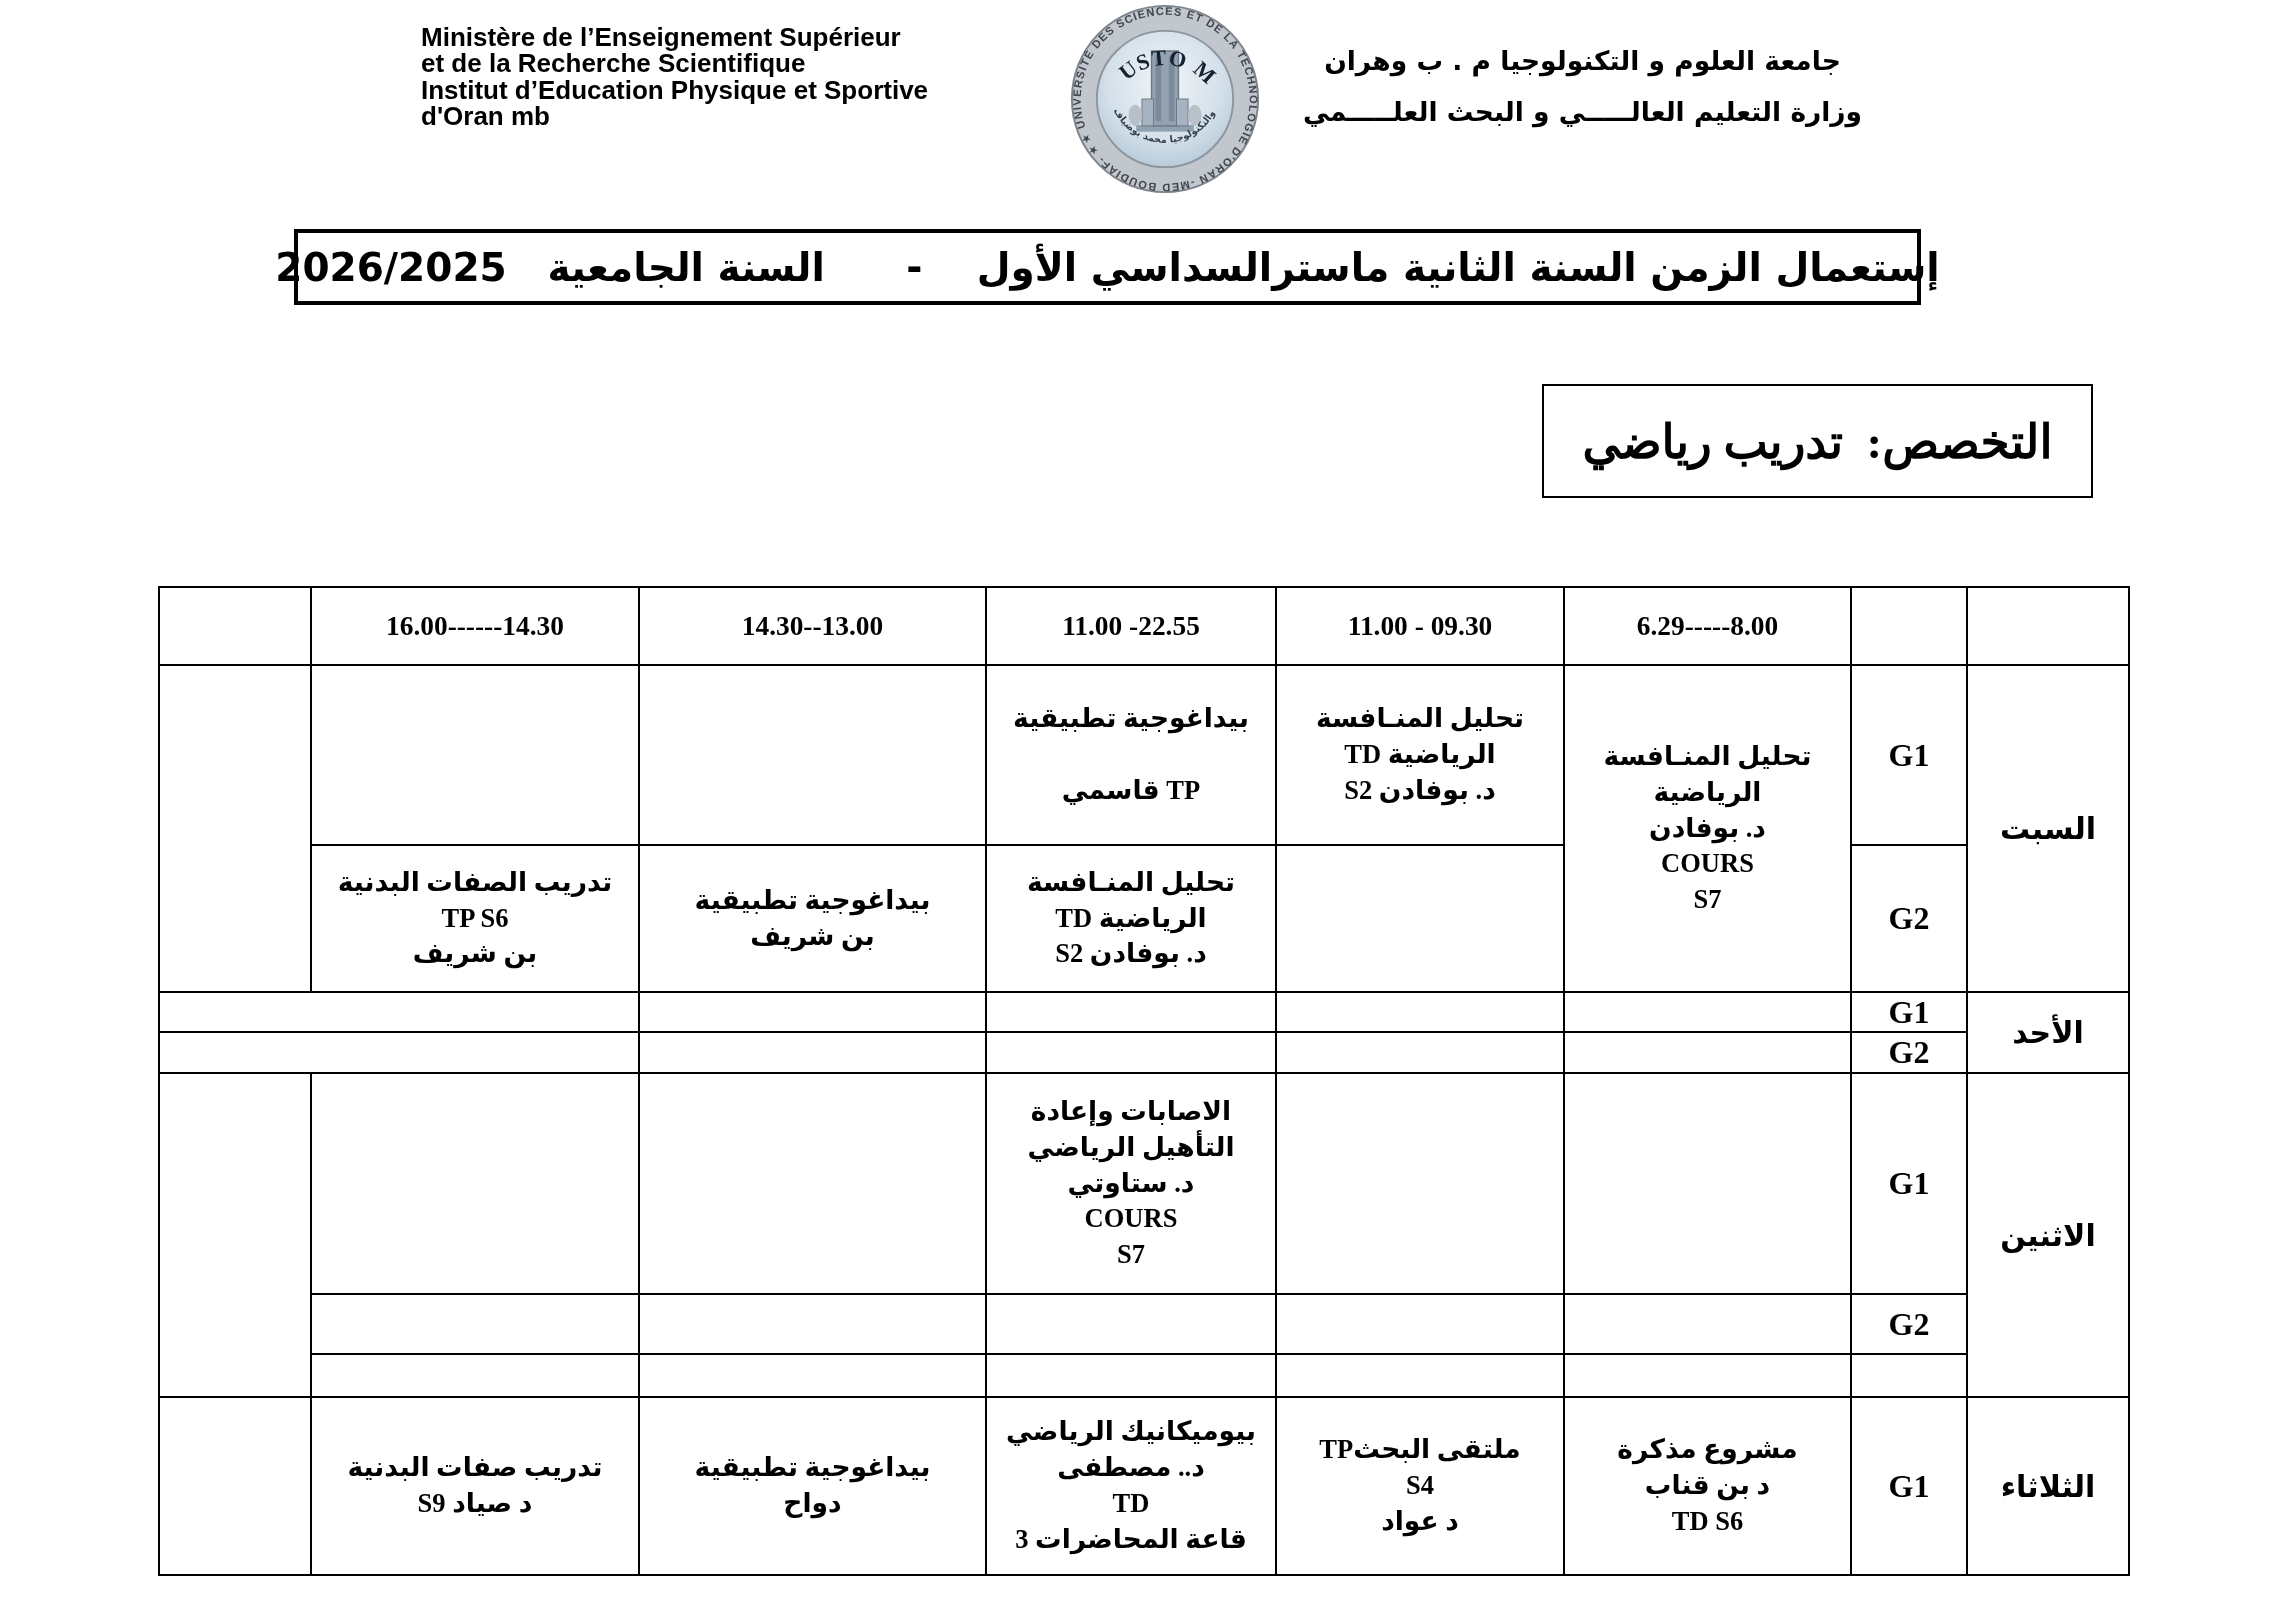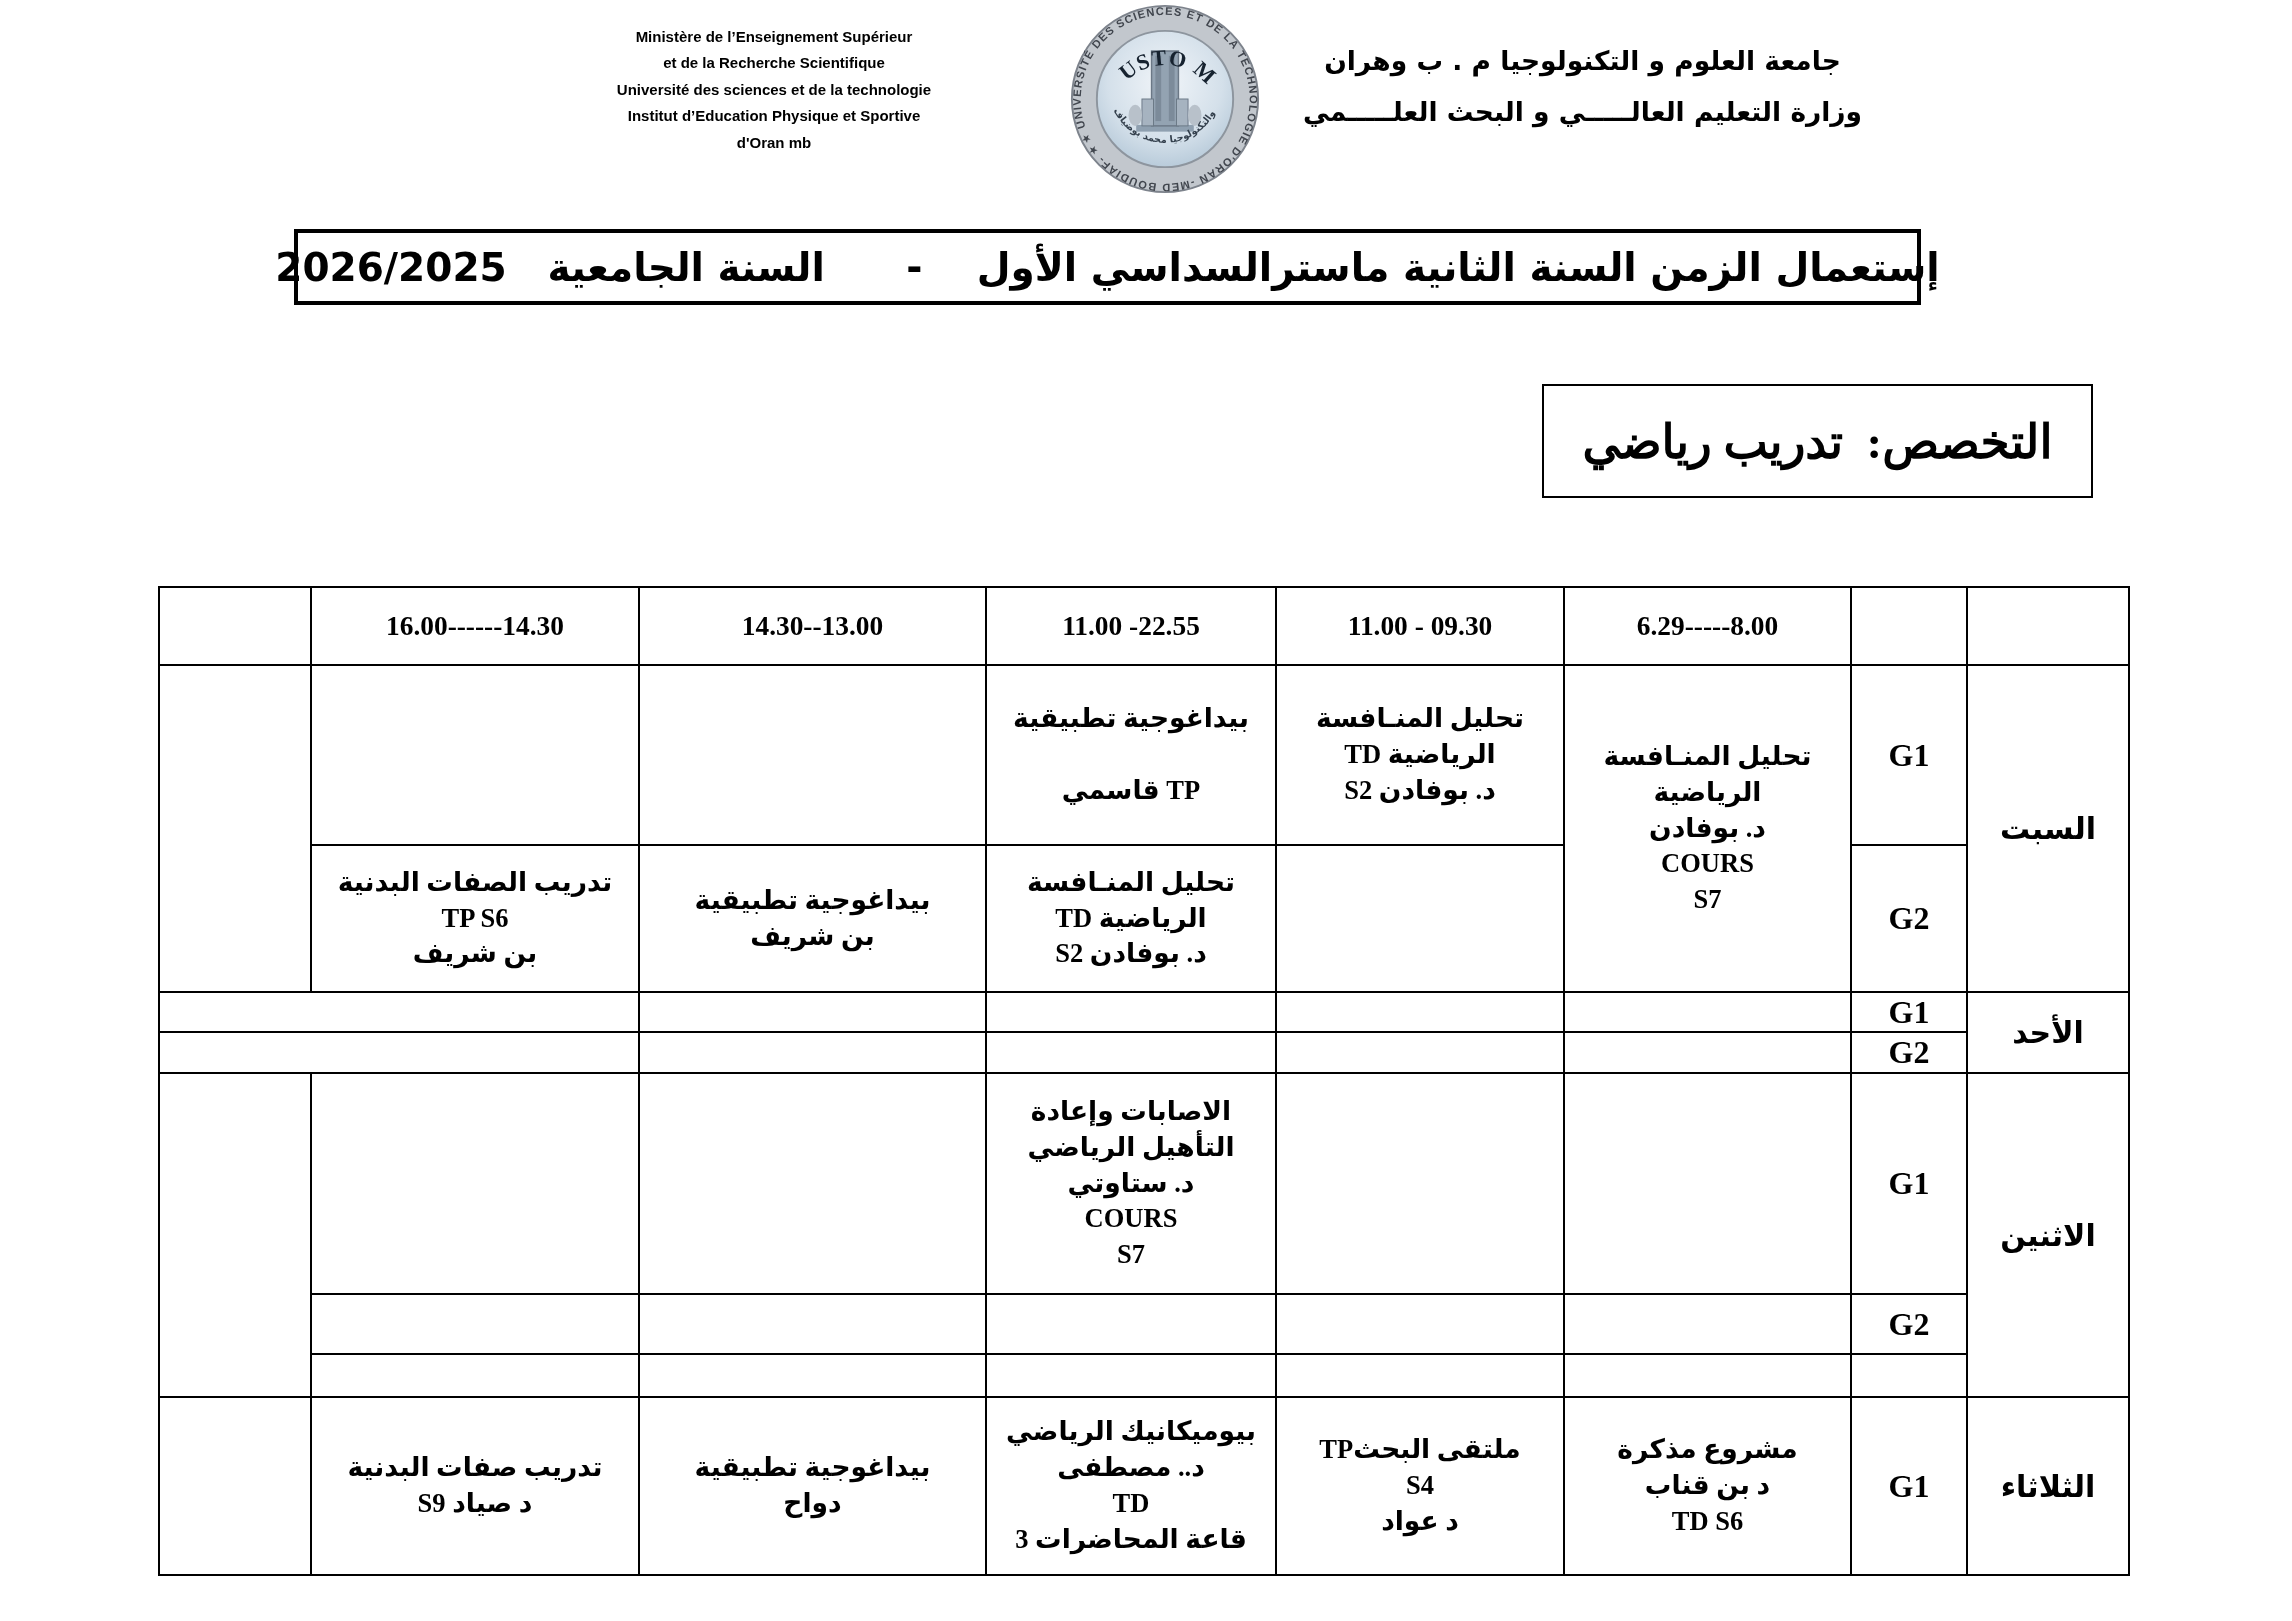--- a/index.html
+++ b/index.html
@@ -1,22 +1,22 @@
 <!DOCTYPE html>
 <html lang="ar"><head>
 <meta charset="utf-8">
 <style>
   html,body{margin:0;padding:0;background:#fff;}
   .page{position:relative;width:2293px;height:1621px;background:#fff;color:#000;overflow:hidden;
         font-family:"Liberation Sans","DejaVu Sans",sans-serif;}
 
   
-  .fr-header{position:absolute;left:421px;top:23.5px;width:706px;text-align:center;
+  .fr-header{position:absolute;left:421px;top:23.5px;width:706px;
              font-family:"Liberation Sans","DejaVu Sans",sans-serif;
-             font-weight:bold;font-size:15px;line-height:26.5px;}
+             font-weight:bold;font-size:26px;line-height:26.5px;}
   .ar-header{position:absolute;left:1269px;top:35px;width:627px;text-align:center;direction:rtl;
              font-family:"DejaVu Sans",sans-serif;font-weight:bold;font-size:26.5px;line-height:51px;}
   .logo-wrap{position:absolute;left:1069px;top:2px;width:192px;height:194px;}
 
   
   .title-bar{position:absolute;left:294px;top:229px;width:1627px;height:76px;
              border:4.9px solid #000;box-sizing:border-box;display:flex;align-items:center;justify-content:center;}
   .title-bar .t{direction:rtl;font-family:"DejaVu Sans",sans-serif;font-weight:bold;font-size:39px;white-space:pre;}
 
   
@@ -47,21 +47,20 @@
   .aratxt{font-family:"DejaVu Sans",sans-serif;font-weight:bold;font-size:10px;fill:#34404d;}
 </style>
 </head>
 <body>
 
 <div class="page">
 
   <div class="fr-header">
     <div>Ministère de l’Enseignement Supérieur</div>
     <div>et de la Recherche Scientifique</div>
-    <div>Université des sciences et de la technologie</div>
     <div>Institut d’Education Physique et Sportive</div>
     <div>d'Oran  mb</div>
   </div>
 
   <div class="logo-wrap">
     <svg viewBox="0 0 200 200" width="192" height="194">
       <defs>
         <radialGradient id="sky" cx="50%" cy="38%" r="70%">
           <stop offset="0%" stop-color="#f1f5f9"></stop>
           <stop offset="60%" stop-color="#d4e0ea"></stop>

